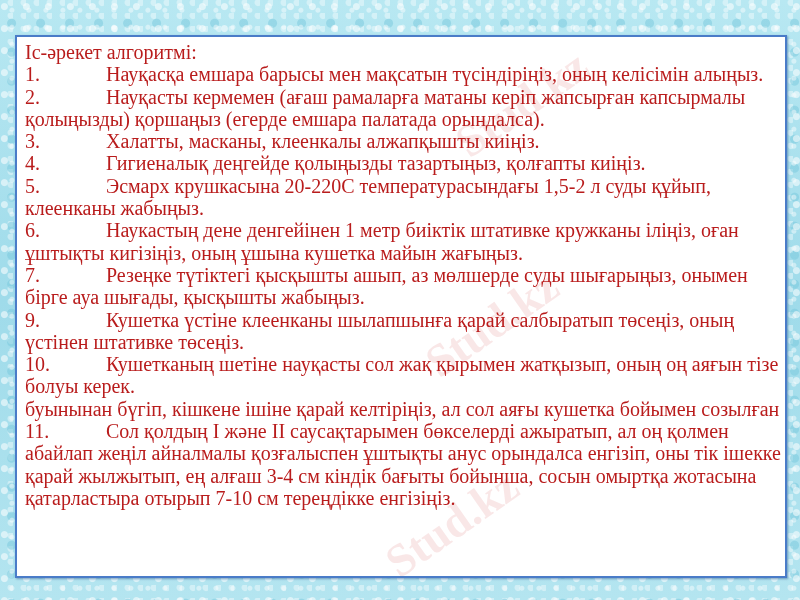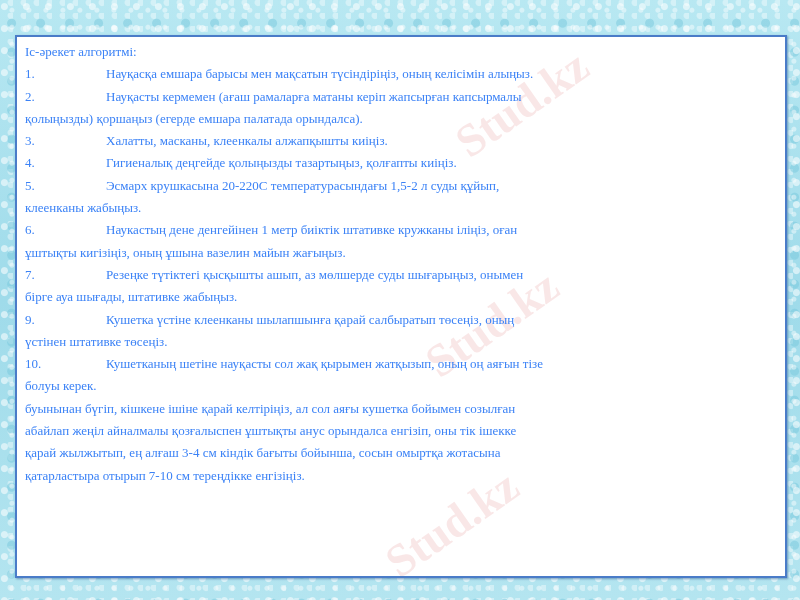--- a/index.html
+++ b/index.html
@@ -22,21 +22,21 @@
       box-shadow: 1px 1px 2px rgba(40,80,140,0.5);
       box-sizing: border-box;
       padding: 4px 8px 0 8px;
       overflow: hidden;
     }
     .watermark {
       position: absolute; color: rgba(220,120,120,0.18); font-size: 46px; font-weight: bold;
       transform: rotate(-35deg); white-space: nowrap; pointer-events: none;
       font-family: "Liberation Serif", serif;
     }
-    .content { position: relative; font-size: 13px; line-height: 22.3px; color: #3b82f6; }
+    .content { position: relative; font-size: 20px; line-height: 22.3px; color: #b91c1c; }
     .line { display: block; white-space: nowrap; }
     .num { display: inline-block; width: 81px; }
   </style>
 </head>
 <body>
 
 <div class="panel">
   <div class="watermark" style="left:430px;top:40px;">Stud.kz</div>
   <div class="watermark" style="left:400px;top:260px;">Stud.kz</div>
   <div class="watermark" style="left:360px;top:460px;">Stud.kz</div>
@@ -45,26 +45,27 @@
     <span class="line">Іс-әрекет алгоритмі:</span>
     <div id="steps">
         <span class="line"><span class="num">1.</span><span>Науқасқа емшара барысы мен мақсатын түсіндіріңіз, оның келісімін алыңыз.</span></span>
         <span class="line"><span class="num">2.</span><span>Науқасты кермемен (ағаш рамаларға матаны керіп жапсырған капсырмалы</span></span>
         <span class="line"><span>қолыңызды) қоршаңыз (егерде емшара палатада орындалса).</span></span>
         <span class="line"><span class="num">3.</span><span>Халатты, масканы, клеенкалы алжапқышты киіңіз.</span></span>
         <span class="line"><span class="num">4.</span><span>Гигиеналық деңгейде қолыңызды тазартыңыз, қолғапты киіңіз.</span></span>
         <span class="line"><span class="num">5.</span><span>Эсмарх крушкасына 20-220С температурасындағы 1,5-2 л суды құйып,</span></span>
         <span class="line"><span>клеенканы жабыңыз.</span></span>
         <span class="line"><span class="num">6.</span><span>Наукастың дене денгейінен 1 метр биіктік штативке кружканы іліңіз, оған</span></span>
-        <span class="line"><span>ұштықты кигізіңіз, оның ұшына вазелин майын жағыңыз.</span></span>
+        <span class="line"><span>ұштықты кигізіңіз, оның ұшына кушетка майын жағыңыз.</span></span>
         <span class="line"><span class="num">7.</span><span>Резеңке түтіктегі қысқышты ашып, аз мөлшерде суды шығарыңыз, онымен</span></span>
-        <span class="line"><span>бірге ауа шығады, штативке жабыңыз.</span></span>
+        <span class="line"><span>бірге ауа шығады, қысқышты жабыңыз.</span></span>
         <span class="line"><span class="num">9.</span><span>Кушетка үстіне клеенканы шылапшынға қарай салбыратып төсеңіз, оның</span></span>
         <span class="line"><span>үстінен штативке төсеңіз.</span></span>
         <span class="line"><span class="num">10.</span><span>Кушетканың шетіне науқасты сол жақ қырымен жатқызып, оның оң аяғын тізе</span></span>
         <span class="line"><span>болуы керек.</span></span>
         <span class="line"><span>буынынан бүгіп, кішкене ішіне қарай келтіріңіз, ал сол аяғы кушетка бойымен созылған</span></span>
+        <span class="line"><span class="num">11.</span><span>Сол қолдың І және ІІ саусақтарымен бөкселерді ажыратып, ал оң қолмен</span></span>
         <span class="line"><span>абайлап жеңіл айналмалы қозғалыспен ұштықты анус орындалса енгізіп, оны тік ішекке</span></span>
         <span class="line"><span>қарай жылжытып, ең алғаш 3-4 см кіндік бағыты бойынша, сосын омыртқа жотасына</span></span>
         <span class="line"><span>қатарластыра отырып 7-10 см тереңдікке енгізіңіз.</span></span>
       </div>
   </div>
 </div>
 
 </body></html>

